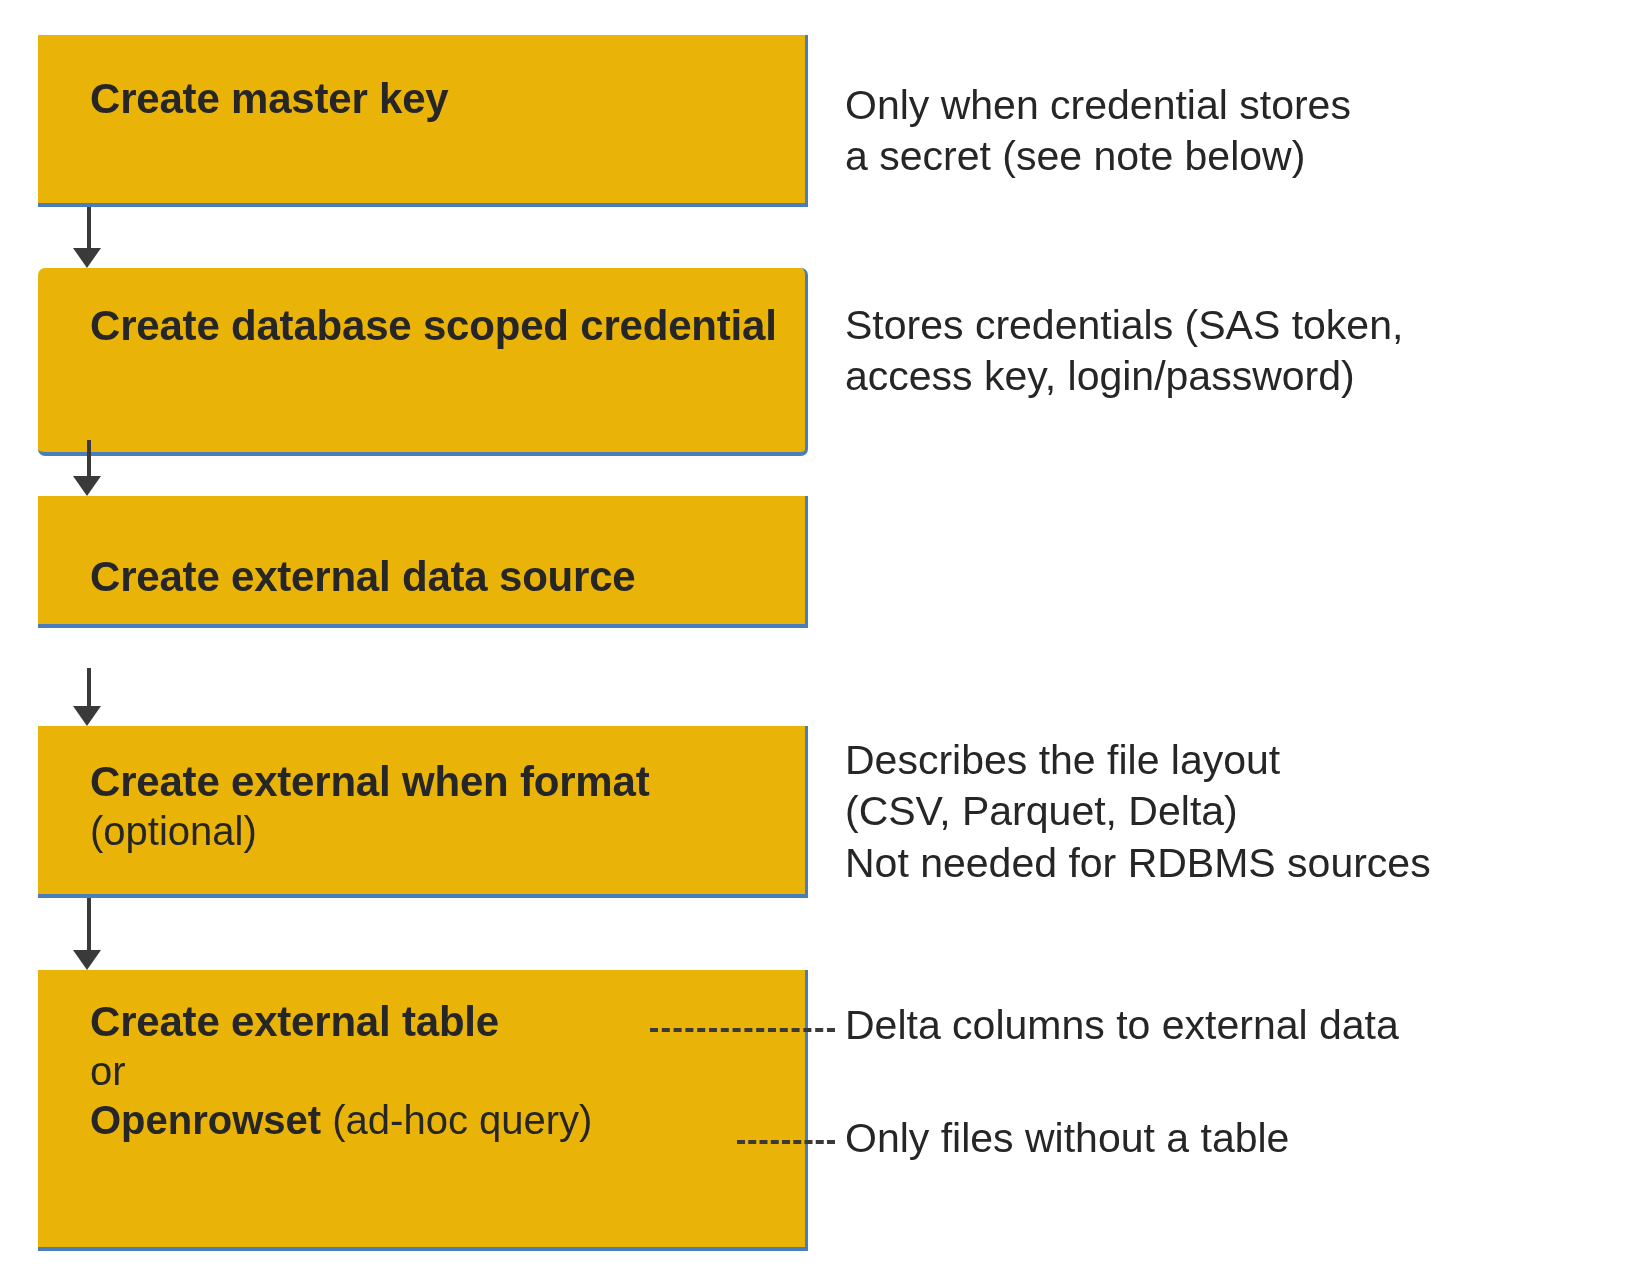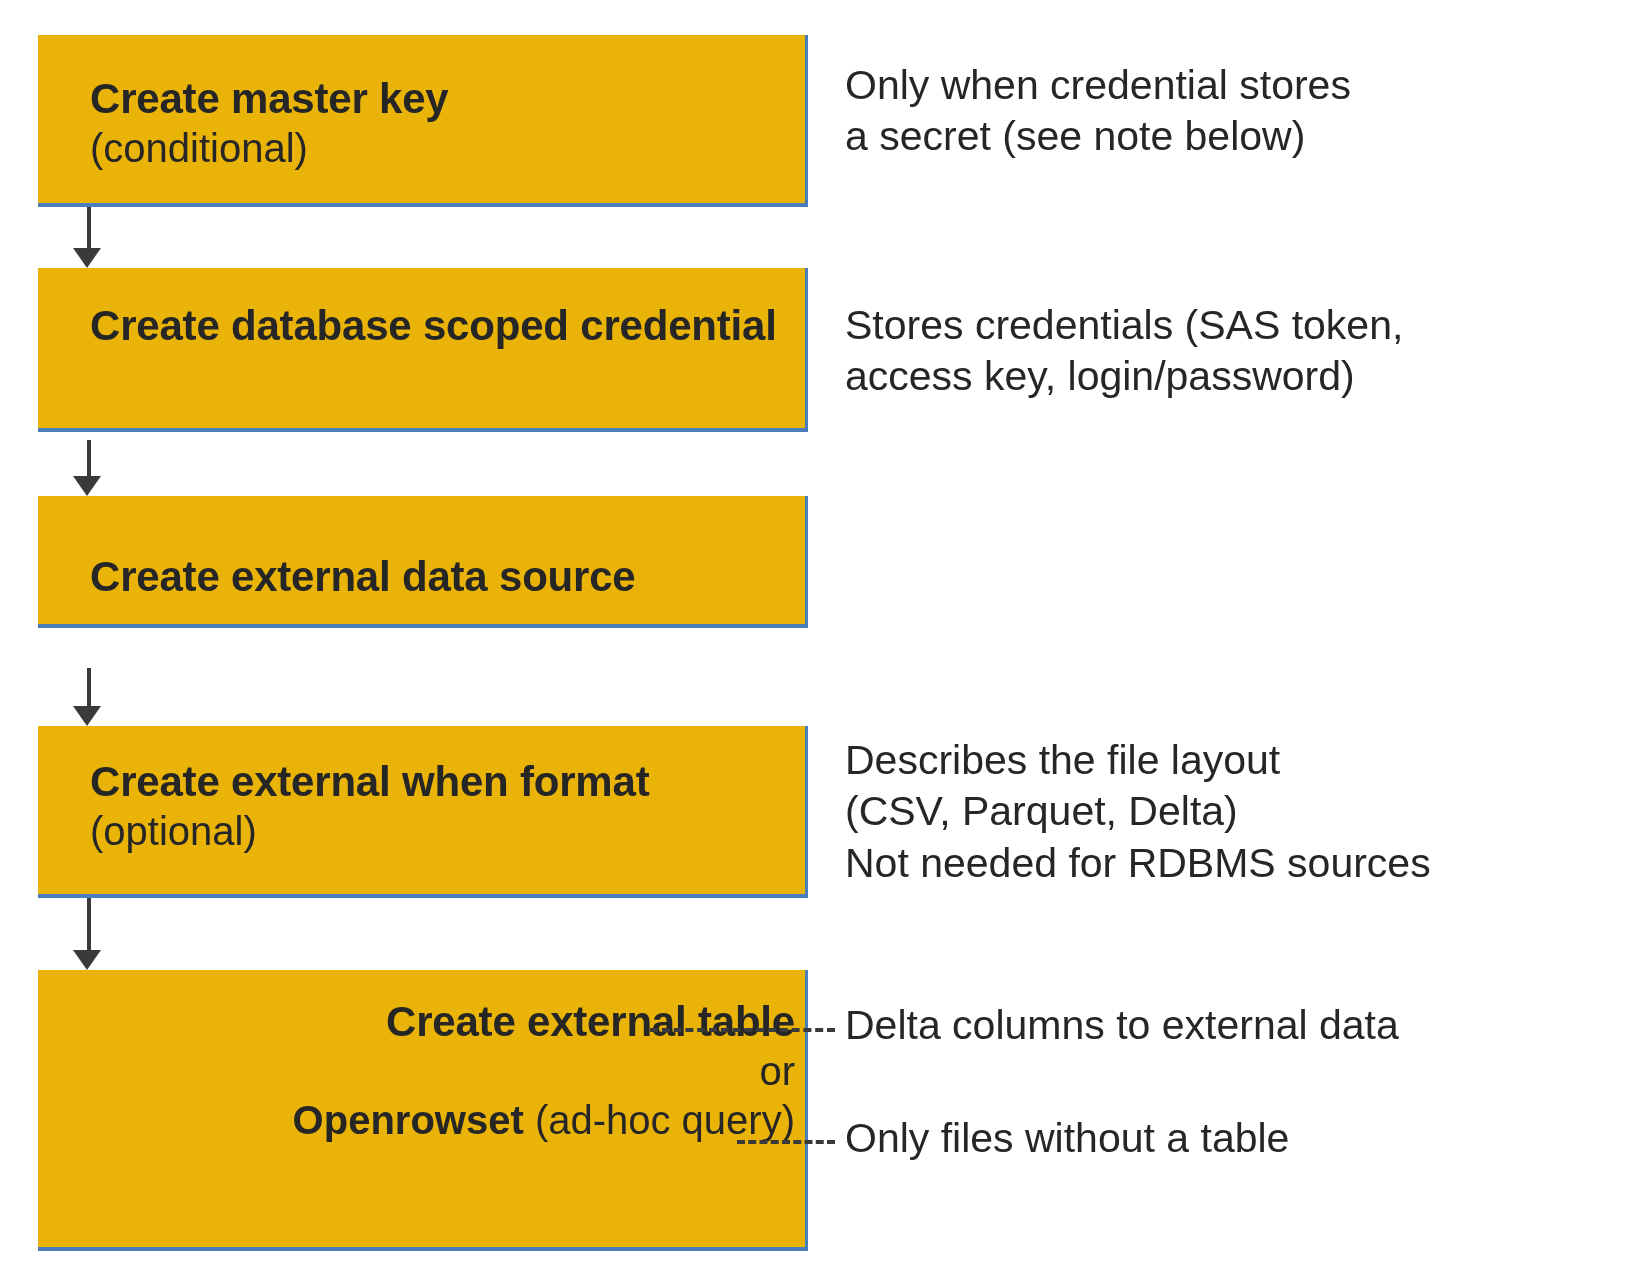--- a/index.html
+++ b/index.html
@@ -47,30 +47,30 @@
     display: block;
   }
   .sub {
     font-weight: normal;
     font-size: 40px;
     display: block;
   }
 
   
   #step-1 { top: 35px;  height: 172px; }
-  #step-2 { top: 268px; height: 164px; }
+  #step-2 { top: 268px; height: 188px; border-radius: 7px; }
   #step-3 { top: 496px; height: 132px; }
   #step-4 { top: 726px; height: 172px; }
   #step-5 { top: 970px; height: 281px; }
 
   #step-1 .step-text { top: 38px; }
   #step-2 .step-text { top: 32px; }
   #step-3 .step-text { top: 55px; }
   #step-4 .step-text { top: 30px; }
-  #step-5 .step-text { top: 26px; text-align: right; }
+  #step-5 .step-text { top: 26px; }
 
   
   .arrow {
     position: absolute;
     left: 82px;
     width: 14px;
   }
   .arrow .shaft {
     position: absolute;
     left: 5px;
@@ -103,21 +103,21 @@
 
   
   .note {
     position: absolute;
     left: 845px;
     font-size: 41px;
     line-height: 1.25;
     color: #262626;
     white-space: pre-line;
   }
-  #note-1 { top: 60px; }
+  #note-1 { top: 80px; }
   #note-2 { top: 300px; }
   #note-3 { top: 525px; }
   #note-4 { top: 735px; }
   #note-5a { top: 1000px; }
   #note-5b { top: 1113px; }
 
   
   .leader {
     position: absolute;
     height: 0;
@@ -127,21 +127,20 @@
   #leader-b { left: 737px; top: 1140px; width: 98px; }
 </style>
 </head>
 <body>
 
 <div id="diagram">
 
   <div class="step has-right-border" id="step-1">
     <div class="step-text">
       <span class="ttl">Create master key</span>
-      <span class="sub">(conditional)</span>
     </div>
   </div>
   <div class="arrow" id="arrow-1">
     <div class="shaft"></div>
     <div class="head"></div>
   </div>
   <div class="note" id="note-1">Only when credential stores
 a secret (see note below)</div>
 
   <div class="step has-right-border" id="step-2">

